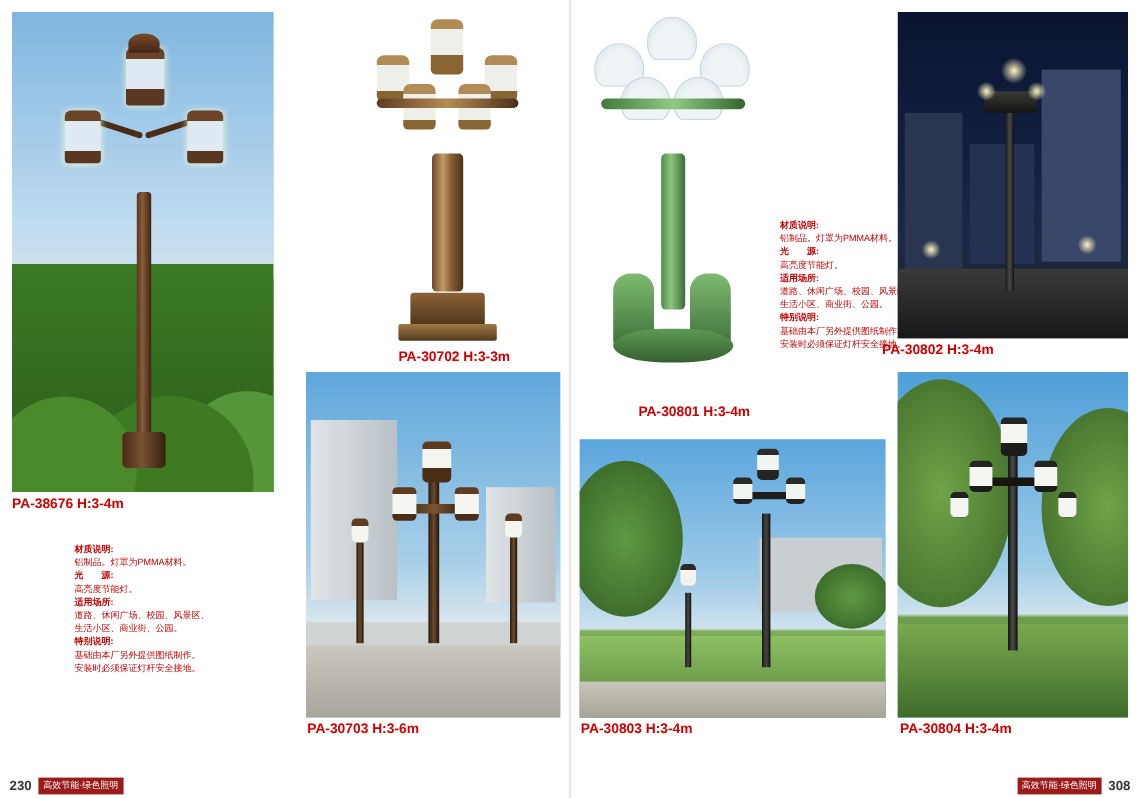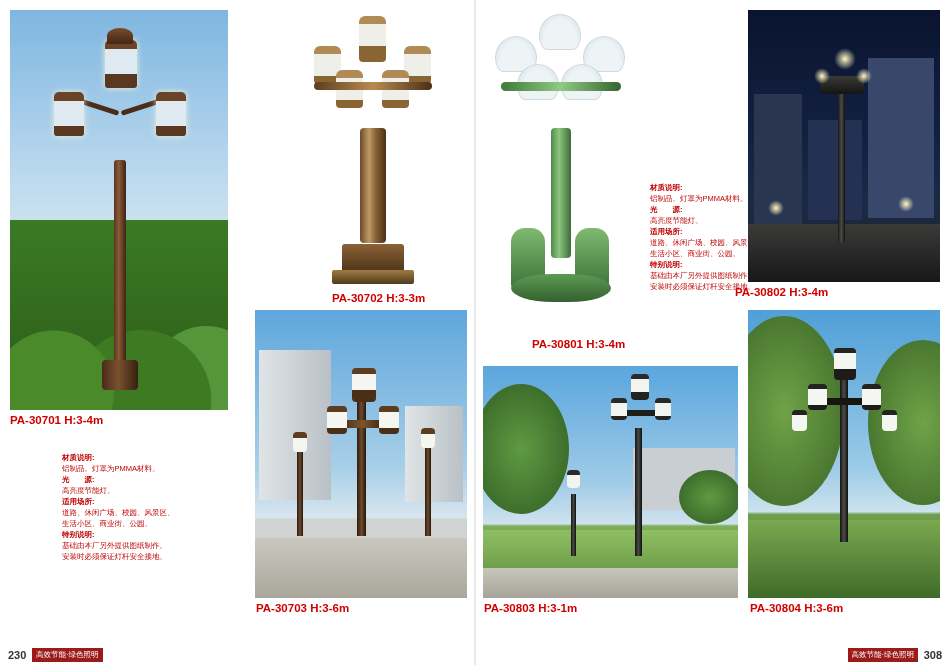--- a/index.html
+++ b/index.html
@@ -127,21 +127,21 @@
     <div class="bush"></div>
     <div class="pole"></div>
     <div class="base"></div>
     <div class="arm" style="left:52px;top:92px;width:58px;transform:rotate(18deg);"></div>
     <div class="arm" style="left:110px;top:92px;width:58px;transform:rotate(-18deg);"></div>
     <div class="head" style="left:44px;top:82px;"></div>
     <div class="head" style="left:146px;top:82px;"></div>
     <div class="head" style="left:95px;top:30px;width:32px;height:48px;"></div>
     <div class="top"></div>
   </div>
-  <div class="cap" style="left:10px;top:414px;">PA-30701 H:3-4m</div>
+  <div class="cap" style="left:10px;top:414px;">PA-38676 H:3-4m</div>
 
   <div class="spec" style="left:62px;top:452px;">
     <span class="l"><b>材质说明:</b></span>
     <span class="l">铝制品。灯罩为PMMA材料。</span>
     <span class="l"><b>光　　源:</b></span>
     <span class="l">高亮度节能灯。</span>
     <span class="l"><b>适用场所:</b></span>
     <span class="l">道路、休闲广场、校园、风景区、</span>
     <span class="l">生活小区、商业街、公园。</span>
     <span class="l"><b>特别说明:</b></span>
@@ -233,36 +233,36 @@
     <div class="tree" style="left:-10px;top:18px;width:96px;height:130px;"></div>
     <div class="tree" style="left:196px;top:104px;width:62px;height:54px;"></div>
     <div class="pole" style="left:152px;height:128px;"></div>
     <div style="position:absolute;left:132px;top:44px;width:48px;height:6px;background:#1d1d1b;border-radius:3px;"></div>
     <div class="lamp" style="left:128px;top:32px;"></div>
     <div class="lamp" style="left:172px;top:32px;"></div>
     <div class="lamp" style="left:148px;top:8px;width:18px;height:26px;"></div>
     <div class="pole" style="left:88px;height:62px;width:5px;"></div>
     <div class="lamp" style="left:84px;top:104px;width:13px;height:18px;"></div>
   </div>
-  <div class="cap" style="left:484px;top:602px;">PA-30803 H:3-1m</div>
+  <div class="cap" style="left:484px;top:602px;">PA-30803 H:3-4m</div>
 
   <div class="photo" id="p7">
     <div class="sky"></div>
     <div class="ground"></div>
     <div class="willow" style="left:-24px;top:6px;width:120px;height:190px;"></div>
     <div class="willow" style="left:120px;top:30px;width:110px;height:165px;"></div>
     <div class="pole" style="left:92px;height:168px;"></div>
     <div style="position:absolute;left:66px;top:88px;width:62px;height:7px;background:#16160f;border-radius:4px;"></div>
     <div class="lamp" style="left:60px;top:74px;"></div>
     <div class="lamp" style="left:114px;top:74px;"></div>
     <div class="lamp" style="left:86px;top:38px;width:22px;height:32px;"></div>
     <div class="lamp" style="left:44px;top:100px;width:15px;height:21px;"></div>
     <div class="lamp" style="left:134px;top:100px;width:15px;height:21px;"></div>
   </div>
-  <div class="cap" style="left:750px;top:602px;">PA-30804 H:3-6m</div>
+  <div class="cap" style="left:750px;top:602px;">PA-30804 H:3-4m</div>
 
   <div class="pagenum" style="left:8px;">230</div>
   <div class="footlabel" style="left:32px;">高效节能·绿色照明</div>
 
   <div class="pagenum" style="right:8px;">308</div>
   <div class="footlabel" style="right:32px;">高效节能·绿色照明</div>
 
 </div>
 
 </body></html>

